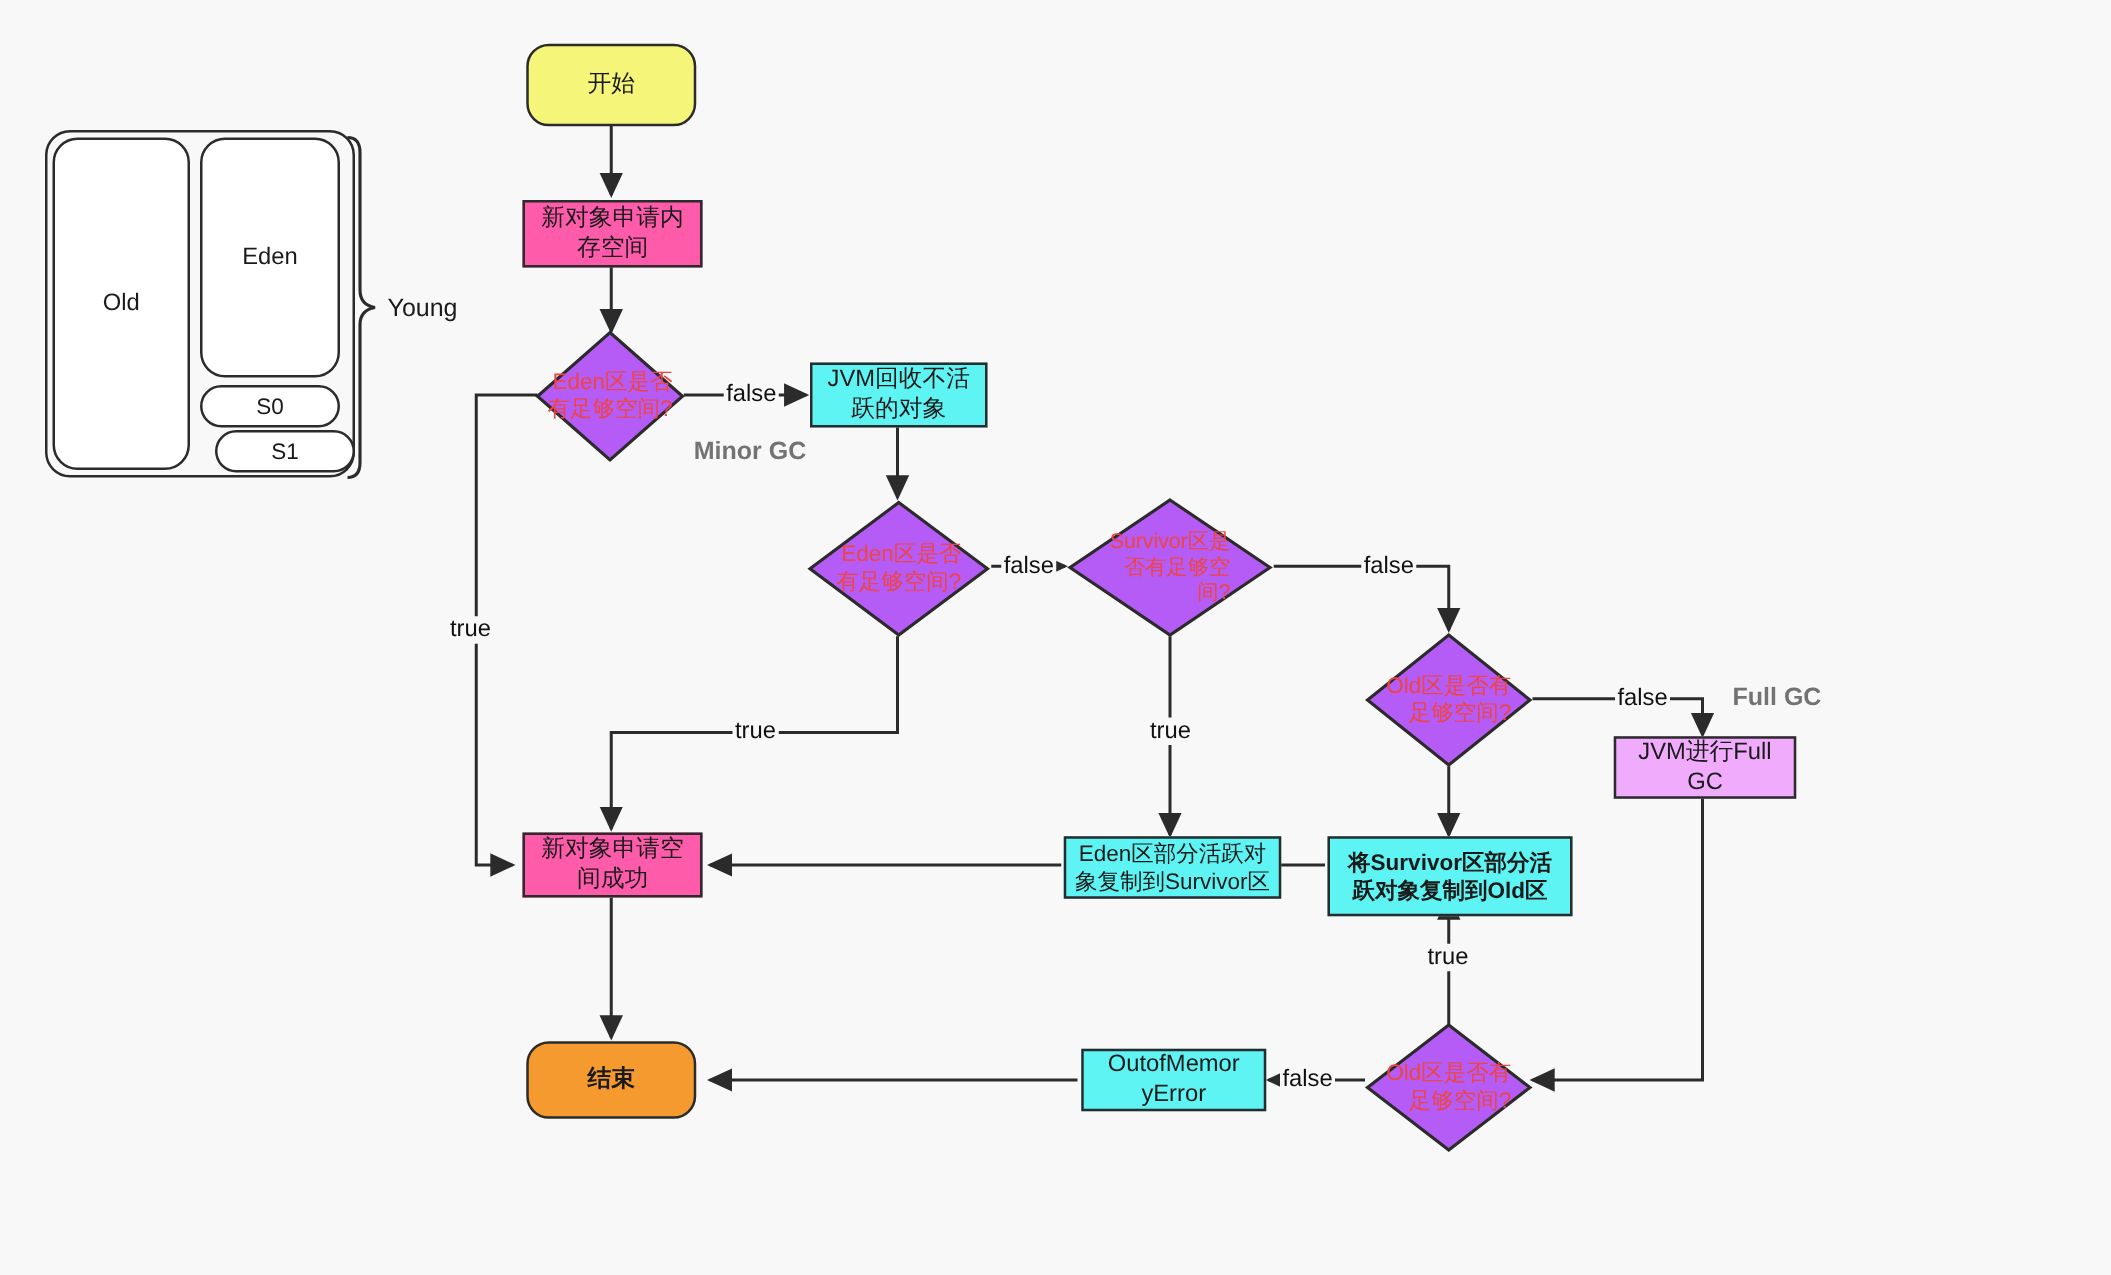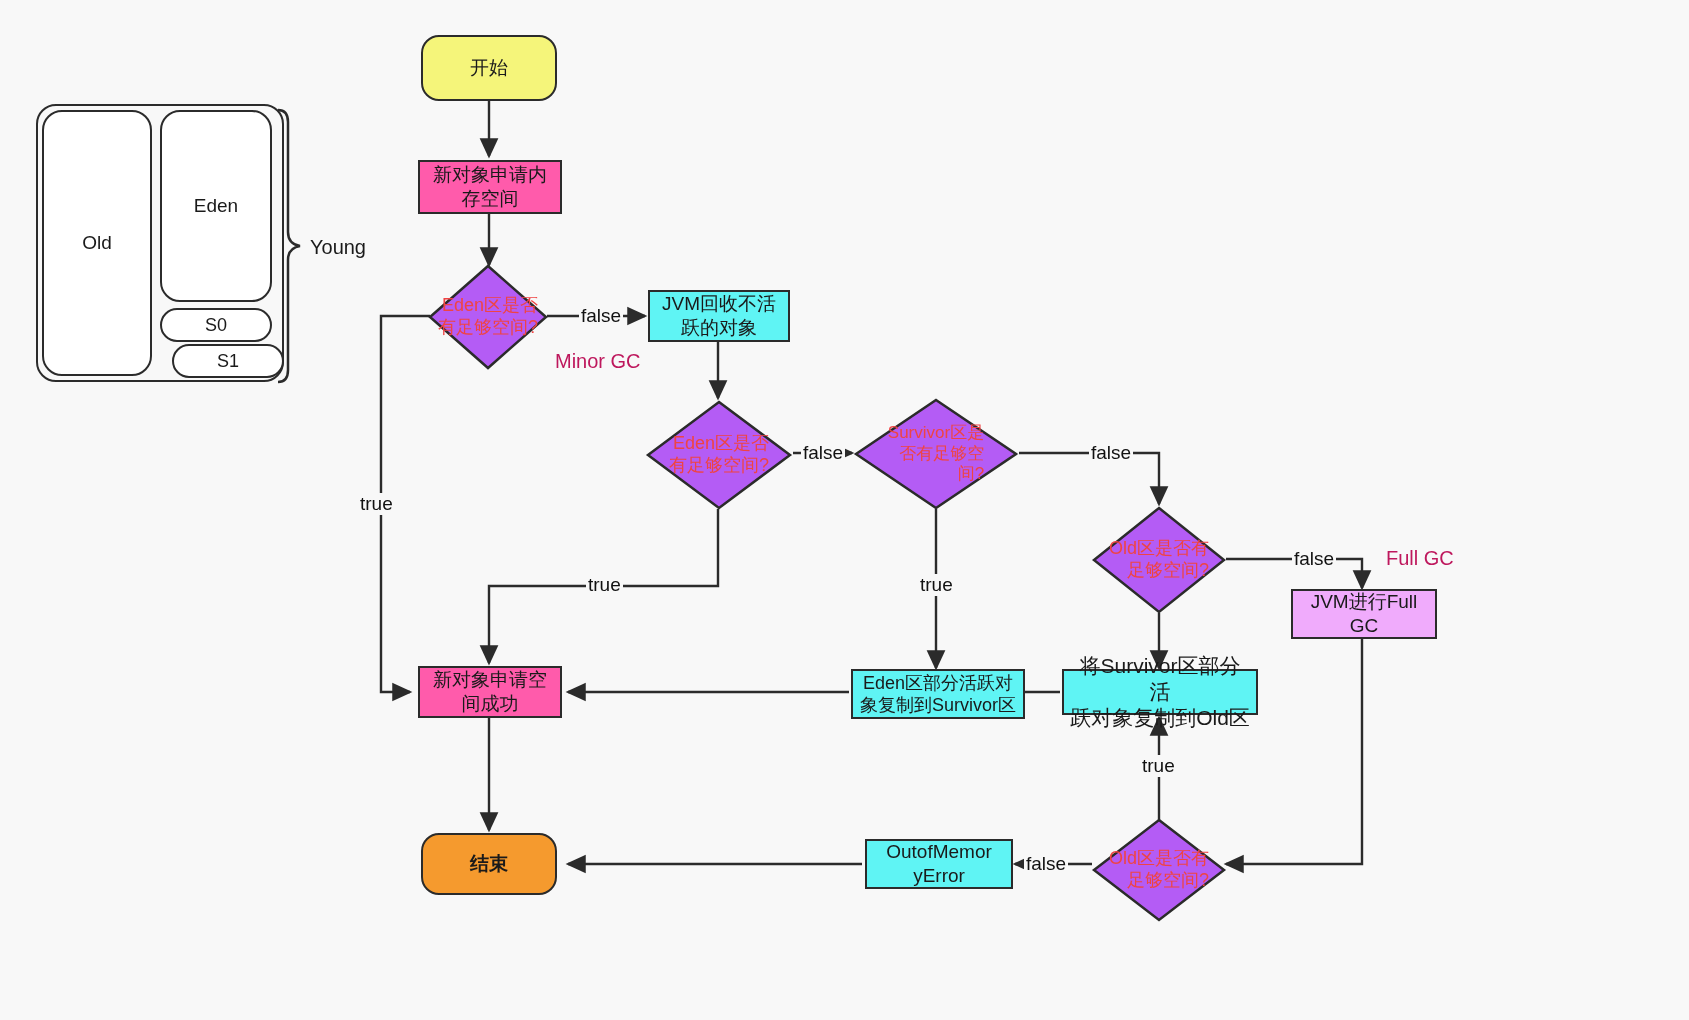--- a/index.html
+++ b/index.html
@@ -37,21 +37,21 @@
     text-align:right;font-size:18px;color:#ef4444;
     line-height:1.22;white-space:pre-line;pointer-events:none;
   }
 
   
   .edge-label{
     position:absolute;font-size:19px;color:#111;
     background:#f8f8f8;padding:0 2px;white-space:nowrap;
   }
   .gc-label{
-    position:absolute;font-size:20px;font-weight:normal;color:#be185d;
+    position:absolute;font-size:20px;font-weight:bold;color:#737373;
     white-space:nowrap;
   }
 
   
   .heap{position:absolute;}
   .heap-box{
     position:absolute;box-sizing:border-box;
     border:2.5px solid #2b2b2b;border-radius:20px;background:#fff;
     display:flex;align-items:center;justify-content:center;
     font-size:19px;color:#1a1a1a;
@@ -182,21 +182,21 @@
   <div class="node process" style="left:1291px;top:589px;width:146px;height:50px;background:#f0abfc;">
     <span>JVM进行Full
 GC</span>
   </div>
 
   <div class="node process" style="left:851px;top:669px;width:174px;height:50px;background:#5ff4f4;font-size:18px;">
     <span>Eden区部分活跃对
 象复制到Survivor区</span>
   </div>
 
-  <div class="node process" style="left:1062px;top:669px;width:196px;height:46px;background:#5ff4f4;font-size:21px;">
+  <div class="node process" style="left:1062px;top:669px;width:196px;height:64px;background:#5ff4f4;font-size:18px;font-weight:bold;">
     <span>将Survivor区部分活
 跃对象复制到Old区</span>
   </div>
 
   <div class="node process" style="left:418px;top:666px;width:144px;height:52px;background:#ff5bab;">
     <span>新对象申请空
 间成功</span>
   </div>
 
   <div class="decision-wrap" style="left:1092px;top:818px;width:134px;height:104px;">

